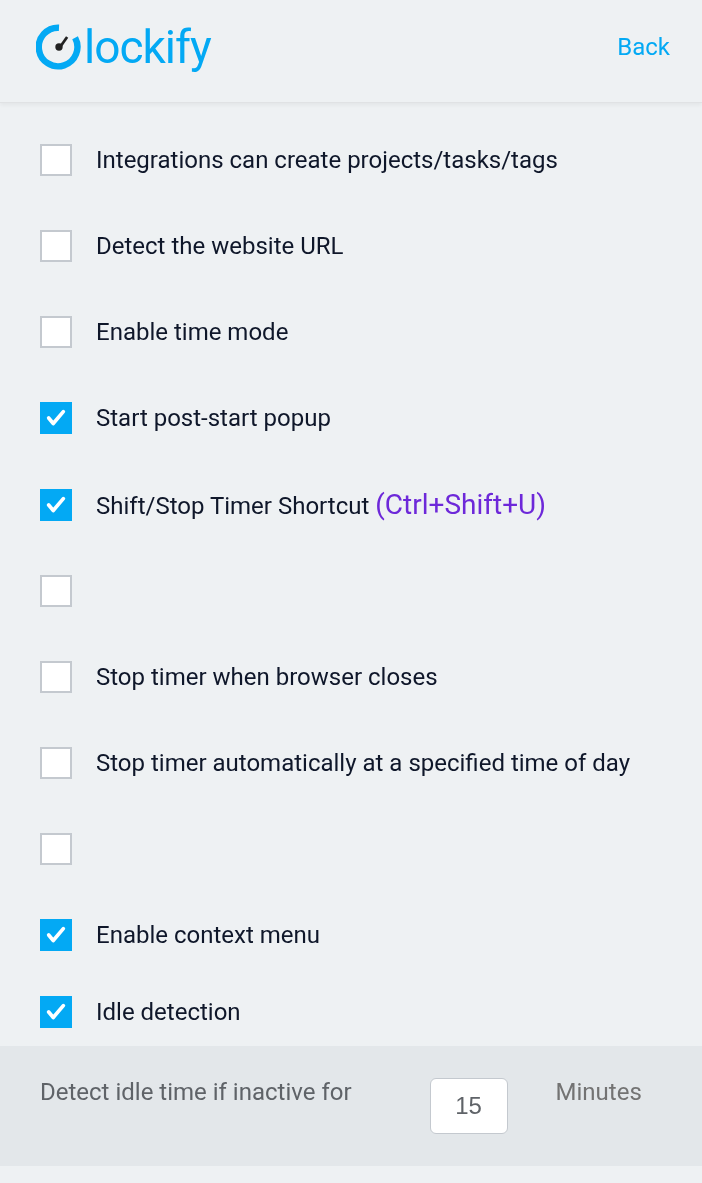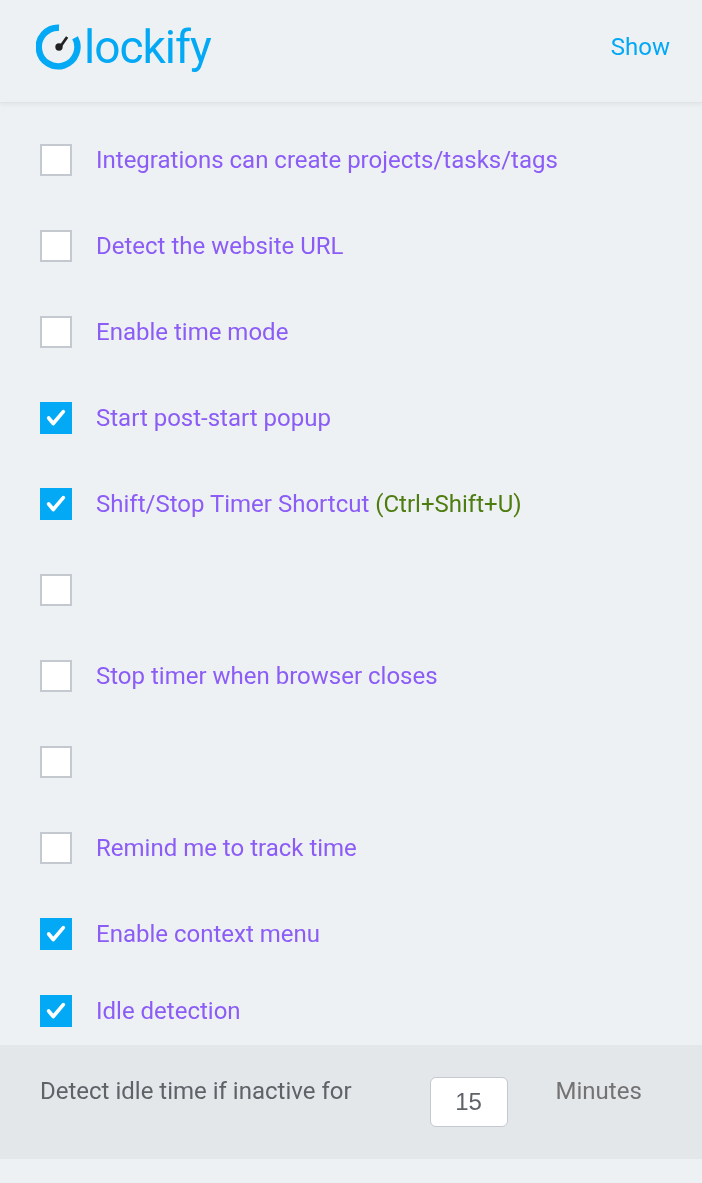--- a/index.html
+++ b/index.html
@@ -71,40 +71,40 @@
     .checkbox.checked svg {
       display: block;
     }
     .checkbox svg {
       display: none;
       width: 22px;
       height: 22px;
     }
     .setting-label {
       font-size: 24px;
-      color: #8b5cf6;
+      color: #0f172a;
     }
     .setting-hint {
-      font-size: 24px;
-      color: #4d7c0f;
+      font-size: 28px;
+      color: #6d28d9;
     }
     .idle-section {
       background: #e3e7ea;
       padding: 32px 40px;
       display: flex;
       align-items: flex-start;
     }
     .idle-label {
       font-size: 24px;
       color: #5f6368;
       flex: 0 0 auto;
     }
     .idle-input {
       width: 78px;
-      height: 50px;
+      height: 56px;
       border: 1px solid #c4c9cf;
       border-radius: 6px;
       background: #fff;
       font-size: 24px;
       color: #5f6368;
       text-align: center;
       margin-left: 78px;
       margin-right: 48px;
       outline: none;
     }
@@ -118,21 +118,21 @@
 
 <div class="header">
   <div class="logo">
     <svg width="46" height="46" viewBox="0 0 100 100">
       <path d="M 50 8 A 42 42 0 1 0 85 30" stroke="#03a9f4" stroke-width="14" fill="none" stroke-linecap="butt"></path>
       <circle cx="50" cy="50" r="8" fill="#222"></circle>
       <rect x="49" y="22" width="6" height="28" fill="#222" transform="rotate(35 50 50)"></rect>
     </svg>
     <span>lockify</span>
   </div>
-  <a class="back-link">Show</a>
+  <a class="back-link">Back</a>
 </div>
 
 <div class="settings-list">
 
   <div class="setting-row">
     <div class="checkbox">
       
     </div>
     <span class="setting-label">Integrations can create projects/tasks/tags</span>
   </div>
@@ -181,27 +181,27 @@
     <div class="checkbox">
       
     </div>
     <span class="setting-label">Stop timer when browser closes</span>
   </div>
 
   <div class="setting-row">
     <div class="checkbox">
       
     </div>
-  </div>
-
-  <div class="setting-row">
-    <div class="checkbox">
-      
-    </div>
-    <span class="setting-label">Remind me to track time</span>
+    <span class="setting-label">Stop timer automatically at a specified time of day</span>
+  </div>
+
+  <div class="setting-row">
+    <div class="checkbox">
+      
+    </div>
   </div>
 
   <div class="setting-row">
     <div class="checkbox checked">
       <svg viewBox="0 0 24 24">
           <path d="M4 12 L9 18 L20 5" stroke="#fff" stroke-width="4" fill="none" stroke-linecap="round" stroke-linejoin="round"></path>
         </svg>
     </div>
     <span class="setting-label">Enable context menu</span>
   </div>

